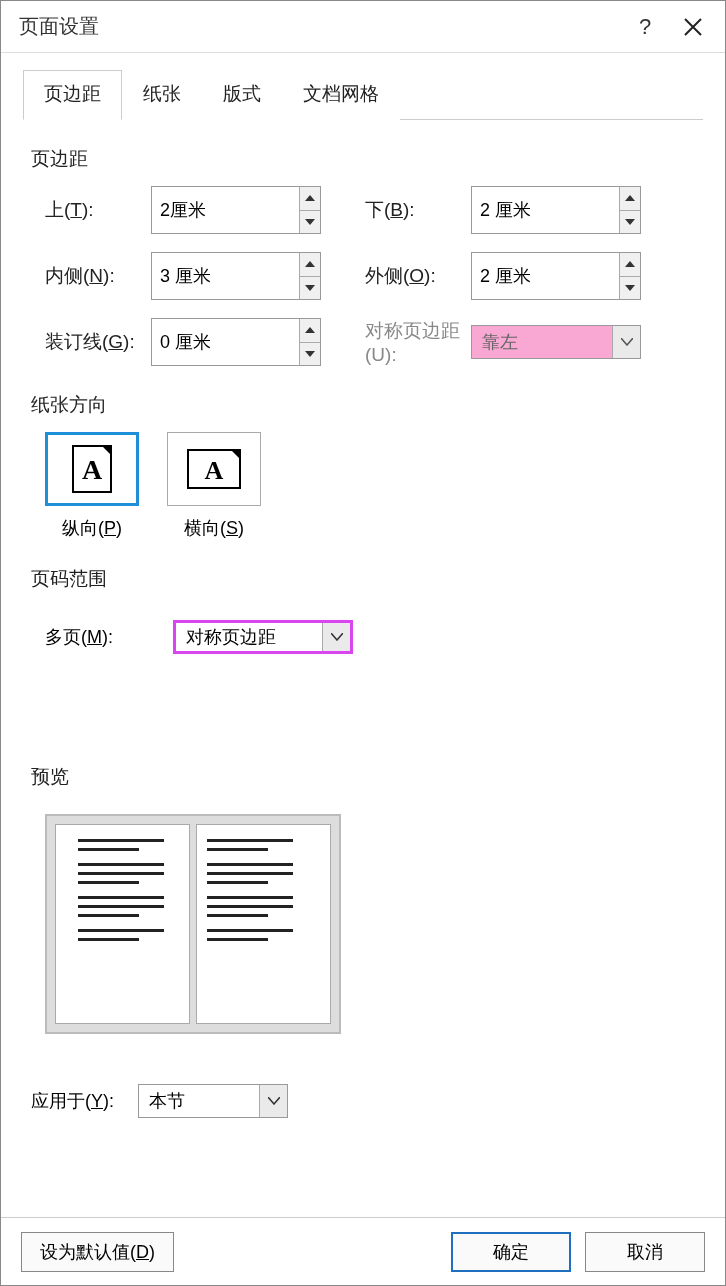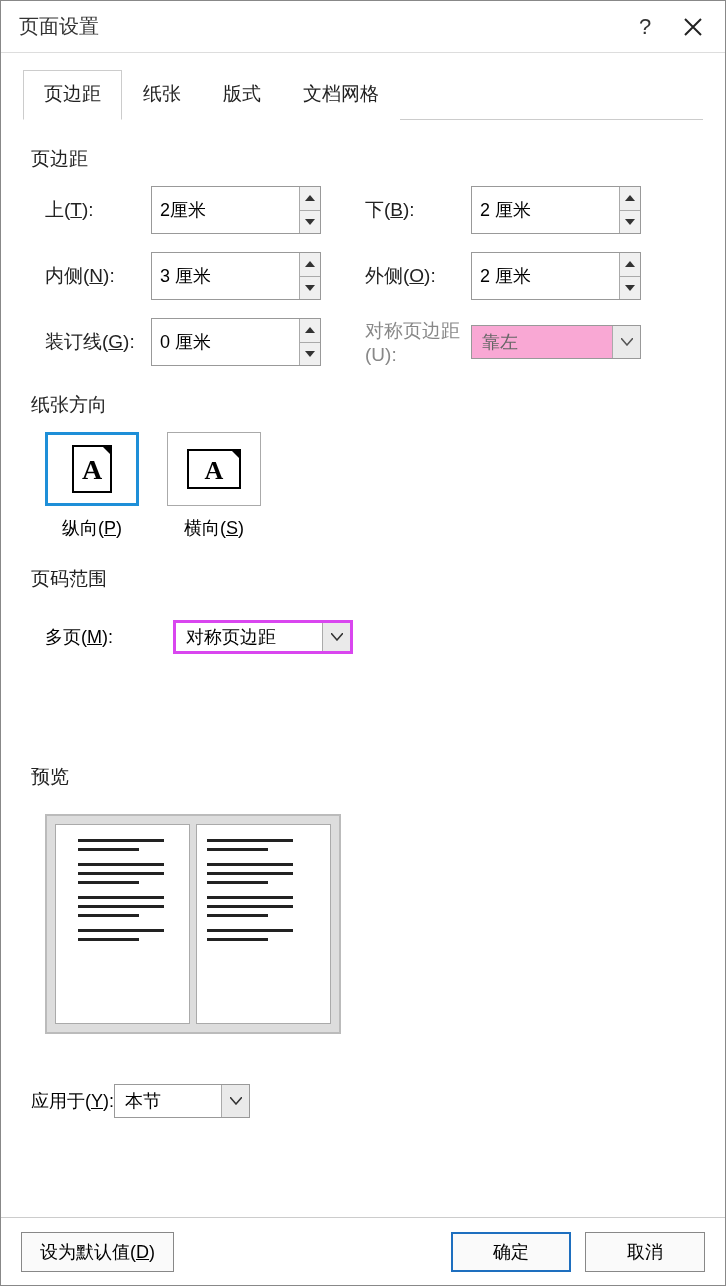--- a/index.html
+++ b/index.html
@@ -144,22 +144,22 @@
   flex:1;
   background:#fff;
   border:1px solid #aaa;
   padding: 14px 10px;
   display:flex; flex-direction:column; gap: 6px;
 }
 .pline { height:3px; background:#222; }
 .pline.s { width:60%; }
 .pline.m { width:85%; }
 .pline.g { height:0; }
-.apply-row { display:flex; align-items:center; gap: 0; padding: 10px 0 0 0; }
-.apply-row .dropdown { width: 136px; justify-content: flex-end; }
+.apply-row { display:flex; align-items:center; gap: 24px; padding: 10px 0 0 0; }
+.apply-row .dropdown { width: 150px; justify-content: flex-end; }
 .footer {
   height: 68px;
   border-top: 1px solid #ccc;
   display:flex;
   align-items:center;
   padding: 0 20px;
   gap: 14px;
   margin-top: 20px;
 }
 .footer .spacer { flex:1; }

